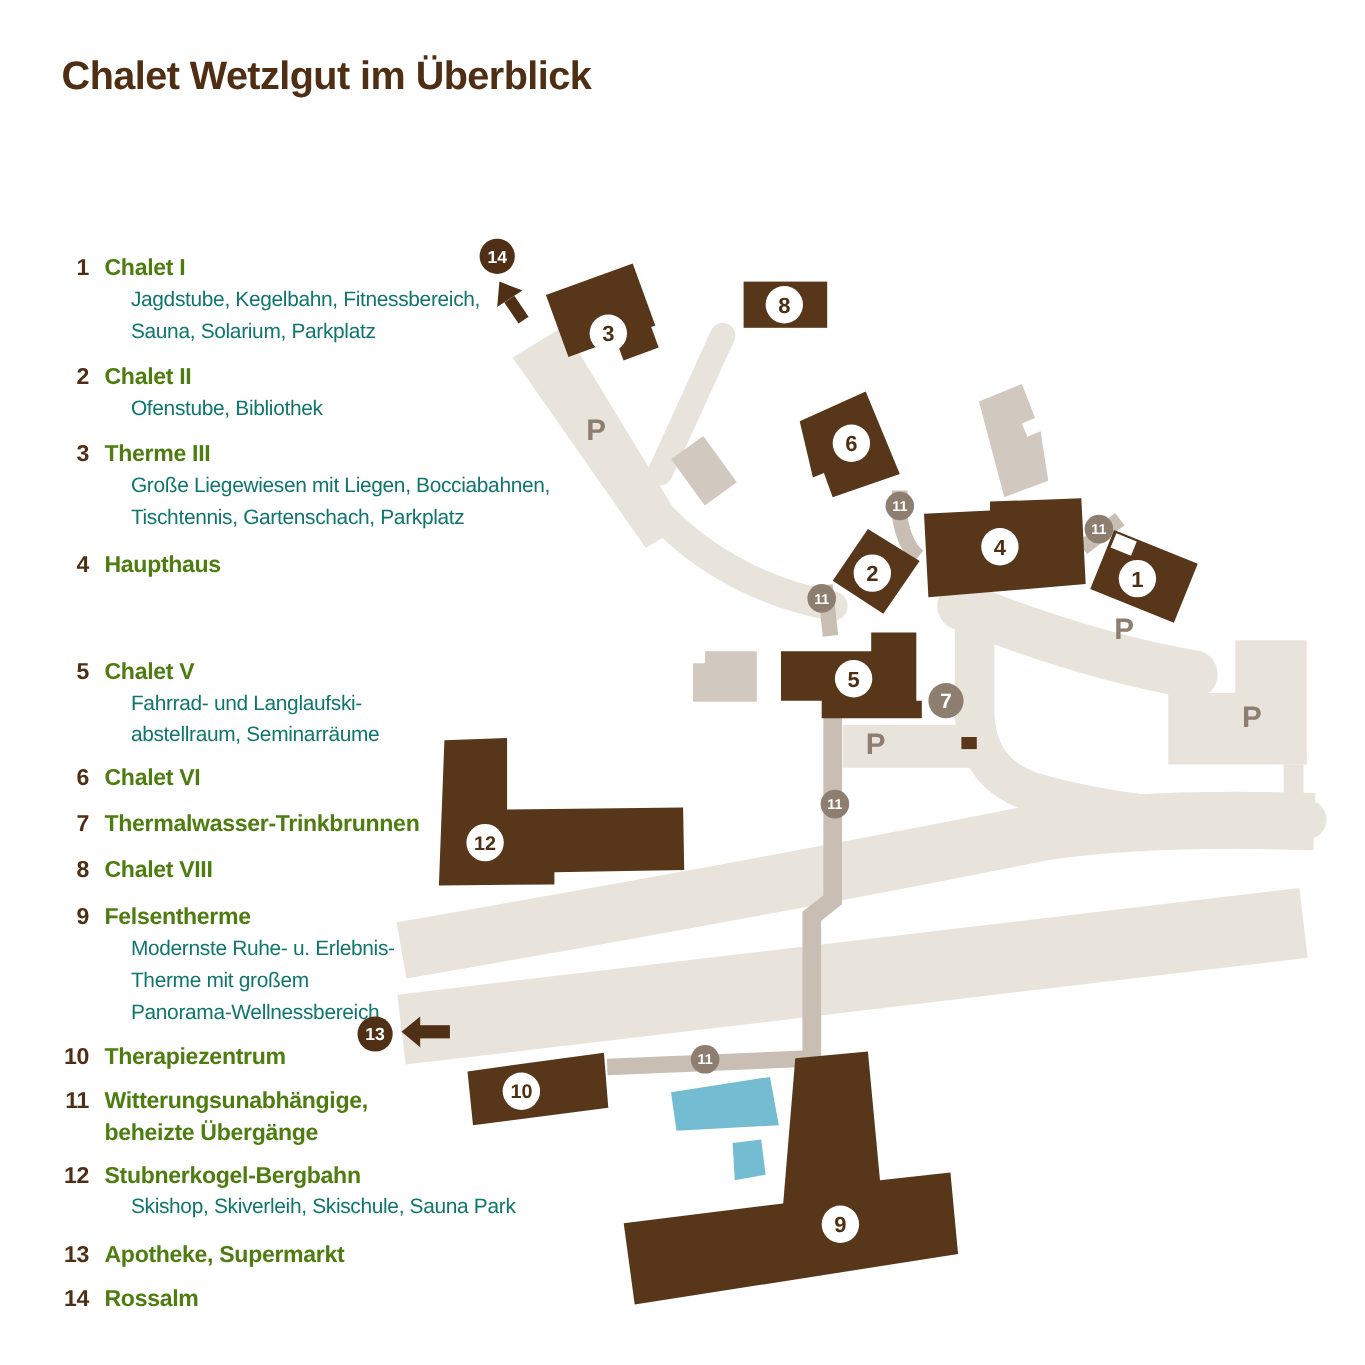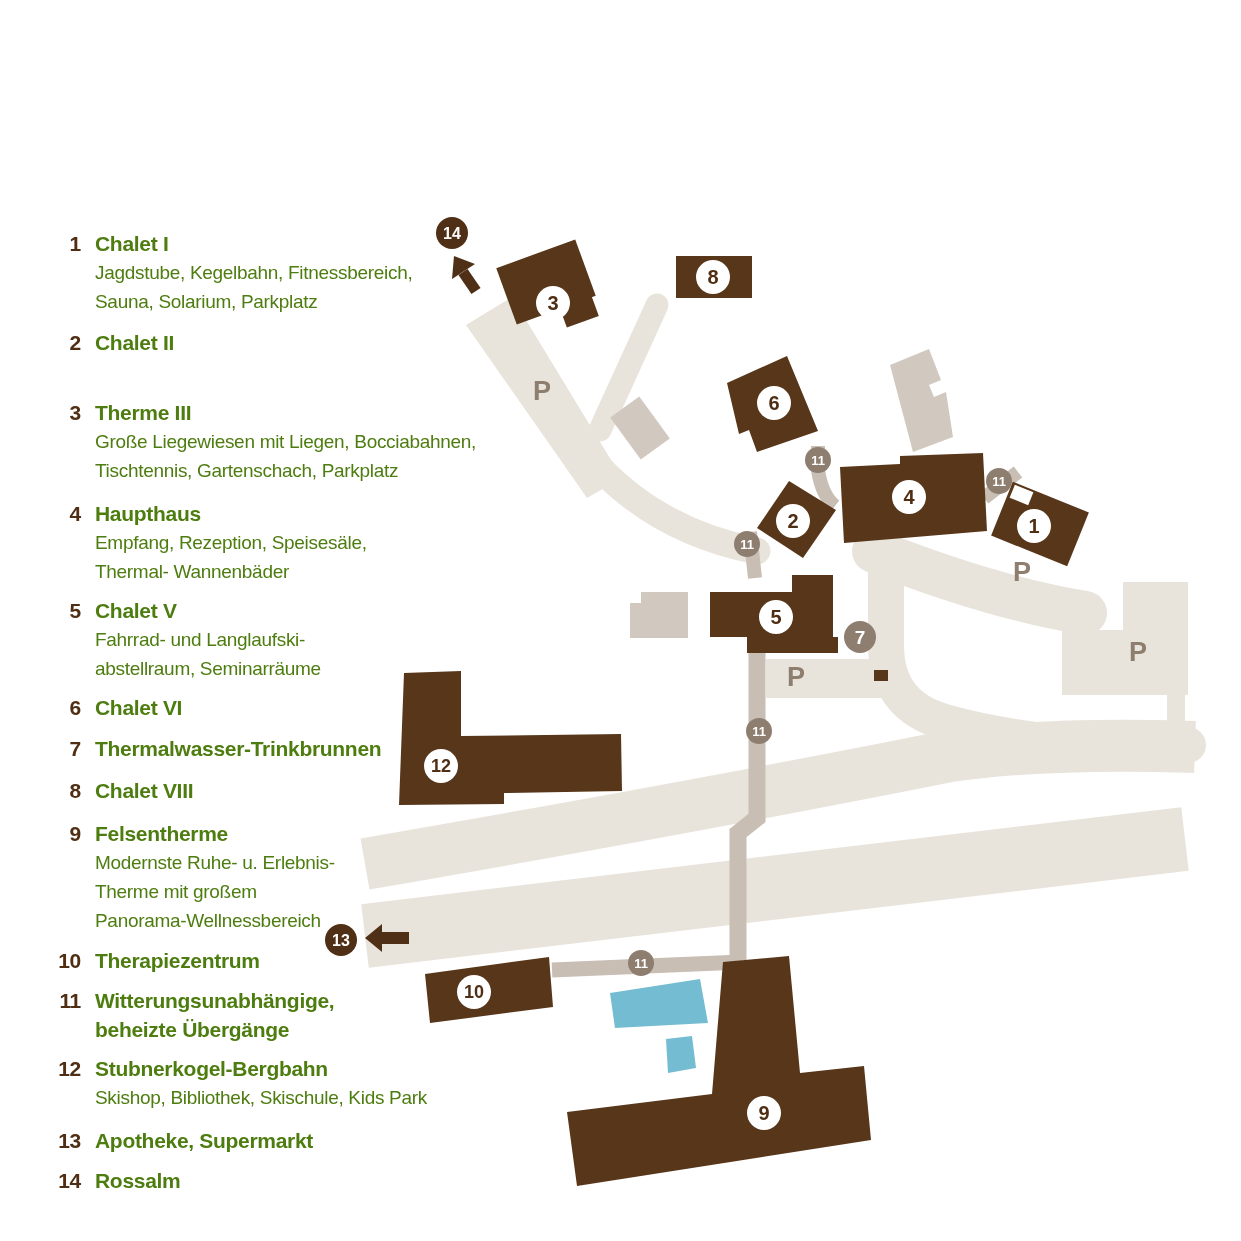--- a/index.html
+++ b/index.html
@@ -8,53 +8,53 @@
   #map-svg{position:absolute;left:0;top:0;}
   .title{position:absolute;left:56px;top:48px;font-size:36px;font-weight:bold;
     color:#4f2e14;letter-spacing:-0.5px;white-space:nowrap;}
   .legend{position:absolute;left:57px;top:0;width:460px;}
   .legend-item{position:absolute;display:flex;align-items:flex-start;width:460px;}
   .legend-item .num{flex:0 0 24px;text-align:right;margin-right:14px;
     font-size:21px;font-weight:bold;color:#4f2e14;line-height:29px;letter-spacing:-0.3px;}
   .legend-item .txt{flex:1 1 auto;}
   .legend-item .name{font-size:21px;font-weight:bold;color:#4d7c0f;line-height:29px;
     letter-spacing:-0.3px;white-space:pre-line;}
-  .legend-item .desc{font-size:19px;color:#4d7c0f;line-height:29px;letter-spacing:-0.3px;
-    white-space:pre-line;}
+  .legend-item .desc{font-size:19px;color:#0f766e;line-height:29px;letter-spacing:-0.3px;
+    white-space:pre-line;margin-left:24px;}
   .legend-item .desc:empty{display:none;}
   text{font-family:"Liberation Sans", sans-serif;}
   .circle-label-text{font-weight:bold;fill:#4f2e14;}
   .badge-text{font-weight:bold;fill:#ffffff;}
   .p-text{font-weight:bold;fill:#8e7e70;font-size:27px;}
 </style>
 </head>
 <body>
 
 <div id="stage">
 
+  <div class="title">Chalet Wetzlgut im Überblick</div>
 
   <div class="legend">
     <div class="legend-item" style="top:229px">
         <span class="num">1</span>
         <span class="txt"><span class="name">Chalet I</span><div class="desc">Jagdstube, Kegelbahn, Fitnessbereich,
 Sauna, Solarium, Parkplatz</div></span>
       </div>
     <div class="legend-item" style="top:328px">
         <span class="num">2</span>
-        <span class="txt"><span class="name">Chalet II</span></span>
+        <span class="txt"><span class="name">Chalet II</span><div class="desc">Ofenstube, Bibliothek</div></span>
       </div>
     <div class="legend-item" style="top:398px">
         <span class="num">3</span>
         <span class="txt"><span class="name">Therme III</span><div class="desc">Große Liegewiesen mit Liegen, Bocciabahnen,
 Tischtennis, Gartenschach, Parkplatz</div></span>
       </div>
     <div class="legend-item" style="top:499px">
         <span class="num">4</span>
-        <span class="txt"><span class="name">Haupthaus</span><div class="desc">Empfang, Rezeption, Speisesäle,
-Thermal- Wannenbäder</div></span>
+        <span class="txt"><span class="name">Haupthaus</span></span>
       </div>
     <div class="legend-item" style="top:596px">
         <span class="num">5</span>
         <span class="txt"><span class="name">Chalet V</span><div class="desc">Fahrrad- und Langlaufski-
 abstellraum, Seminarräume</div></span>
       </div>
     <div class="legend-item" style="top:693px">
         <span class="num">6</span>
         <span class="txt"><span class="name">Chalet VI</span></span>
       </div>
@@ -76,21 +76,21 @@
         <span class="num">10</span>
         <span class="txt"><span class="name">Therapiezentrum</span></span>
       </div>
     <div class="legend-item" style="top:986px">
         <span class="num">11</span>
         <span class="txt"><span class="name">Witterungsunabhängige,
 beheizte Übergänge</span></span>
       </div>
     <div class="legend-item" style="top:1054px">
         <span class="num">12</span>
-        <span class="txt"><span class="name">Stubnerkogel-Bergbahn</span><div class="desc">Skishop, Bibliothek, Skischule, Kids Park</div></span>
+        <span class="txt"><span class="name">Stubnerkogel-Bergbahn</span><div class="desc">Skishop, Skiverleih, Skischule, Sauna Park</div></span>
       </div>
     <div class="legend-item" style="top:1126px">
         <span class="num">13</span>
         <span class="txt"><span class="name">Apotheke, Supermarkt</span></span>
       </div>
     <div class="legend-item" style="top:1166px">
         <span class="num">14</span>
         <span class="txt"><span class="name">Rossalm</span></span>
       </div>
   </div>

